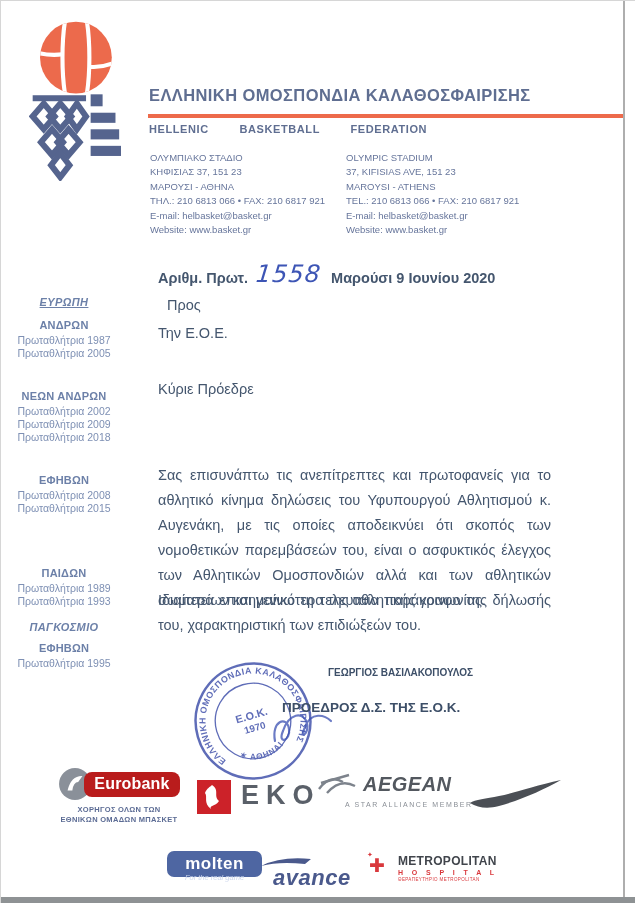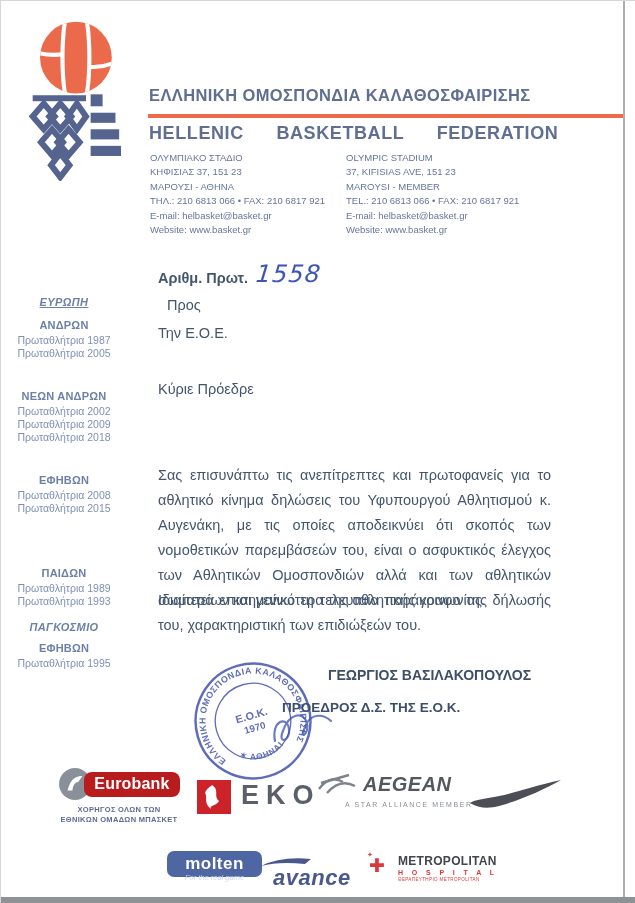--- a/index.html
+++ b/index.html
@@ -5,21 +5,21 @@
   html,body{margin:0;padding:0;background:#e8e8e8;}
   .page{
     position:relative;width:635px;height:903px;background:#ffffff;
     font-family:"Liberation Sans",sans-serif;overflow:hidden;
     border-top:1px solid #d6d6d6;border-left:1px solid #d6d6d6;
   }
   .abs{position:absolute;}
   
   .title-gr{left:148px;top:85px;font-size:16.5px;font-weight:700;color:#5f6e91;letter-spacing:.4px;white-space:nowrap;}
   .orange-rule{left:147px;top:113px;width:476px;height:4px;background:#ed6a4b;}
-  .title-en{left:148px;top:122px;font-size:18px;font-weight:700;color:#5f6e91;word-spacing:27px;letter-spacing:.6px;white-space:nowrap;}
+  .title-en{left:148px;top:122px;font-size:11px;font-weight:700;color:#5f6e91;word-spacing:27px;letter-spacing:.6px;white-space:nowrap;}
   .addr{top:150px;font-size:9.5px;line-height:14.4px;color:#66759b;white-space:nowrap;}
   .addr-gr{left:149px;}
   .addr-en{left:345px;}
   
   .sb{left:0;width:126px;text-align:center;color:#6c80a8;}
   .sb-head{font-size:11px;font-weight:700;letter-spacing:.4px;font-style:italic;}
   .sb-head.u{text-decoration:underline;}
   .sb-title{font-size:11px;font-weight:700;letter-spacing:.2px;margin-bottom:3px;}
   .sb-item{font-size:10.5px;line-height:13px;color:#7e90b4;font-weight:400;}
   
@@ -28,21 +28,21 @@
   .ref-number{font-family:"DejaVu Sans",sans-serif;font-style:italic;font-size:24px;color:#3d55b5;font-weight:400;
     margin:0 10px 0 8px;letter-spacing:1px;transform:skewX(-6deg) translateY(-1px);display:inline-block;}
   .to-label{left:166px;top:296px;font-size:14.5px;}
   .recipient{left:157px;top:324px;font-size:14.5px;}
   .salutation{left:157px;top:380px;font-size:14.5px;}
   .para{left:157px;width:393px;font-size:14.5px;line-height:25px;text-align:justify;margin-top:27px;}
   .p1{top:435px;}
   .p2{top:560px;}
   .p3{top:610px;}
   
-  .sig-name{left:288px;top:666px;font-size:14px;font-weight:700;color:#3d4f68;white-space:nowrap;padding-left:39px;}
+  .sig-name{left:288px;top:666px;font-size:10px;font-weight:700;color:#3d4f68;white-space:nowrap;padding-left:39px;}
   .sig-title{left:281px;top:699px;font-size:13.5px;font-weight:700;color:#3d4f68;white-space:nowrap;}
   .stamp{left:190px;top:658px;width:124px;height:124px;transform:rotate(-16deg);opacity:.85;}
   .scribble{left:268px;top:700px;opacity:.75;}
   
   .spon{display:flex;}
   .eurobank{left:42px;top:766px;width:152px;text-align:center;}
   .eb-row{display:flex;align-items:center;justify-content:center;}
   .eb-banner{background:#b91c1c;color:#fff;font-weight:700;font-size:16px;padding:3px 10px 4px 10px;border-radius:8px;margin-left:-8px;letter-spacing:.2px;}
   .eb-tag{margin-top:4px;font-size:7.5px;font-weight:700;color:#5b6b94;line-height:9.5px;letter-spacing:.3px;}
   .eko{left:196px;top:779px;}
@@ -113,21 +113,21 @@
     <div>ΟΛΥΜΠΙΑΚΟ ΣΤΑΔΙΟ</div>
     <div>ΚΗΦΙΣΙΑΣ 37, 151 23</div>
     <div>ΜΑΡΟΥΣΙ - ΑΘΗΝΑ</div>
     <div>ΤΗΛ.: 210 6813 066 • FAX: 210 6817 921</div>
     <div>E-mail: helbasket@basket.gr</div>
     <div>Website: www.basket.gr</div>
   </div>
   <div class="abs addr addr-en">
     <div>OLYMPIC STADIUM</div>
     <div>37, KIFISIAS AVE, 151 23</div>
-    <div>MAROYSI - MEMBER</div>
+    <div>MAROYSI - ATHENS</div>
     <div>TEL.: 210 6813 066 • FAX: 210 6817 921</div>
     <div>E-mail: helbasket@basket.gr</div>
     <div>Website: www.basket.gr</div>
   </div>
 
   <div class="abs sb sb-head u" style="top:295px;">ΕΥΡΩΠΗ</div>
 
   <div class="abs sb" style="top:318px;">
     <div class="sb-title">ΑΝΔΡΩΝ</div>
     <div class="sb-item">Πρωταθλήτρια 1987</div>
@@ -155,20 +155,21 @@
 
   <div class="abs sb sb-head" style="top:620px;">ΠΑΓΚΟΣΜΙΟ</div>
   <div class="abs sb" style="top:641px;">
     <div class="sb-title">ΕΦΗΒΩΝ</div>
     <div class="sb-item">Πρωταθλήτρια 1995</div>
   </div>
 
   <div class="abs refline ink">
     <span>Αριθμ. Πρωτ.</span>
     <span class="ref-number">1558</span>
+    <span>Μαρούσι 9 Ιουνίου 2020</span>
   </div>
 
   <div class="abs to-label ink">Προς</div>
   <div class="abs recipient ink">Την Ε.Ο.Ε.</div>
   <div class="abs salutation ink">Κύριε Πρόεδρε</div>
 
   <div class="abs para p1 ink">Σας επισυνάπτω τις ανεπίτρεπτες και πρωτοφανείς για το αθλητικό κίνημα δηλώσεις του Υφυπουργού Αθλητισμού κ. Αυγενάκη, με τις οποίες αποδεικνύει ότι σκοπός των νομοθετικών παρεμβάσεών του, είναι ο ασφυκτικός έλεγχος των Αθλητικών Ομοσπονδιών αλλά και των αθλητικών σωματείων και γενικότερα της αθλητικής κοινωνίας.</div>
   <div class="abs para p2 ink">Ιδιαίτερα επισημαίνω τη τελευταία παράγραφο της δήλωσής του, χαρακτηριστική των επιδιώξεών του.</div>
 
   <svg class="abs stamp" viewBox="0 0 120 120">

